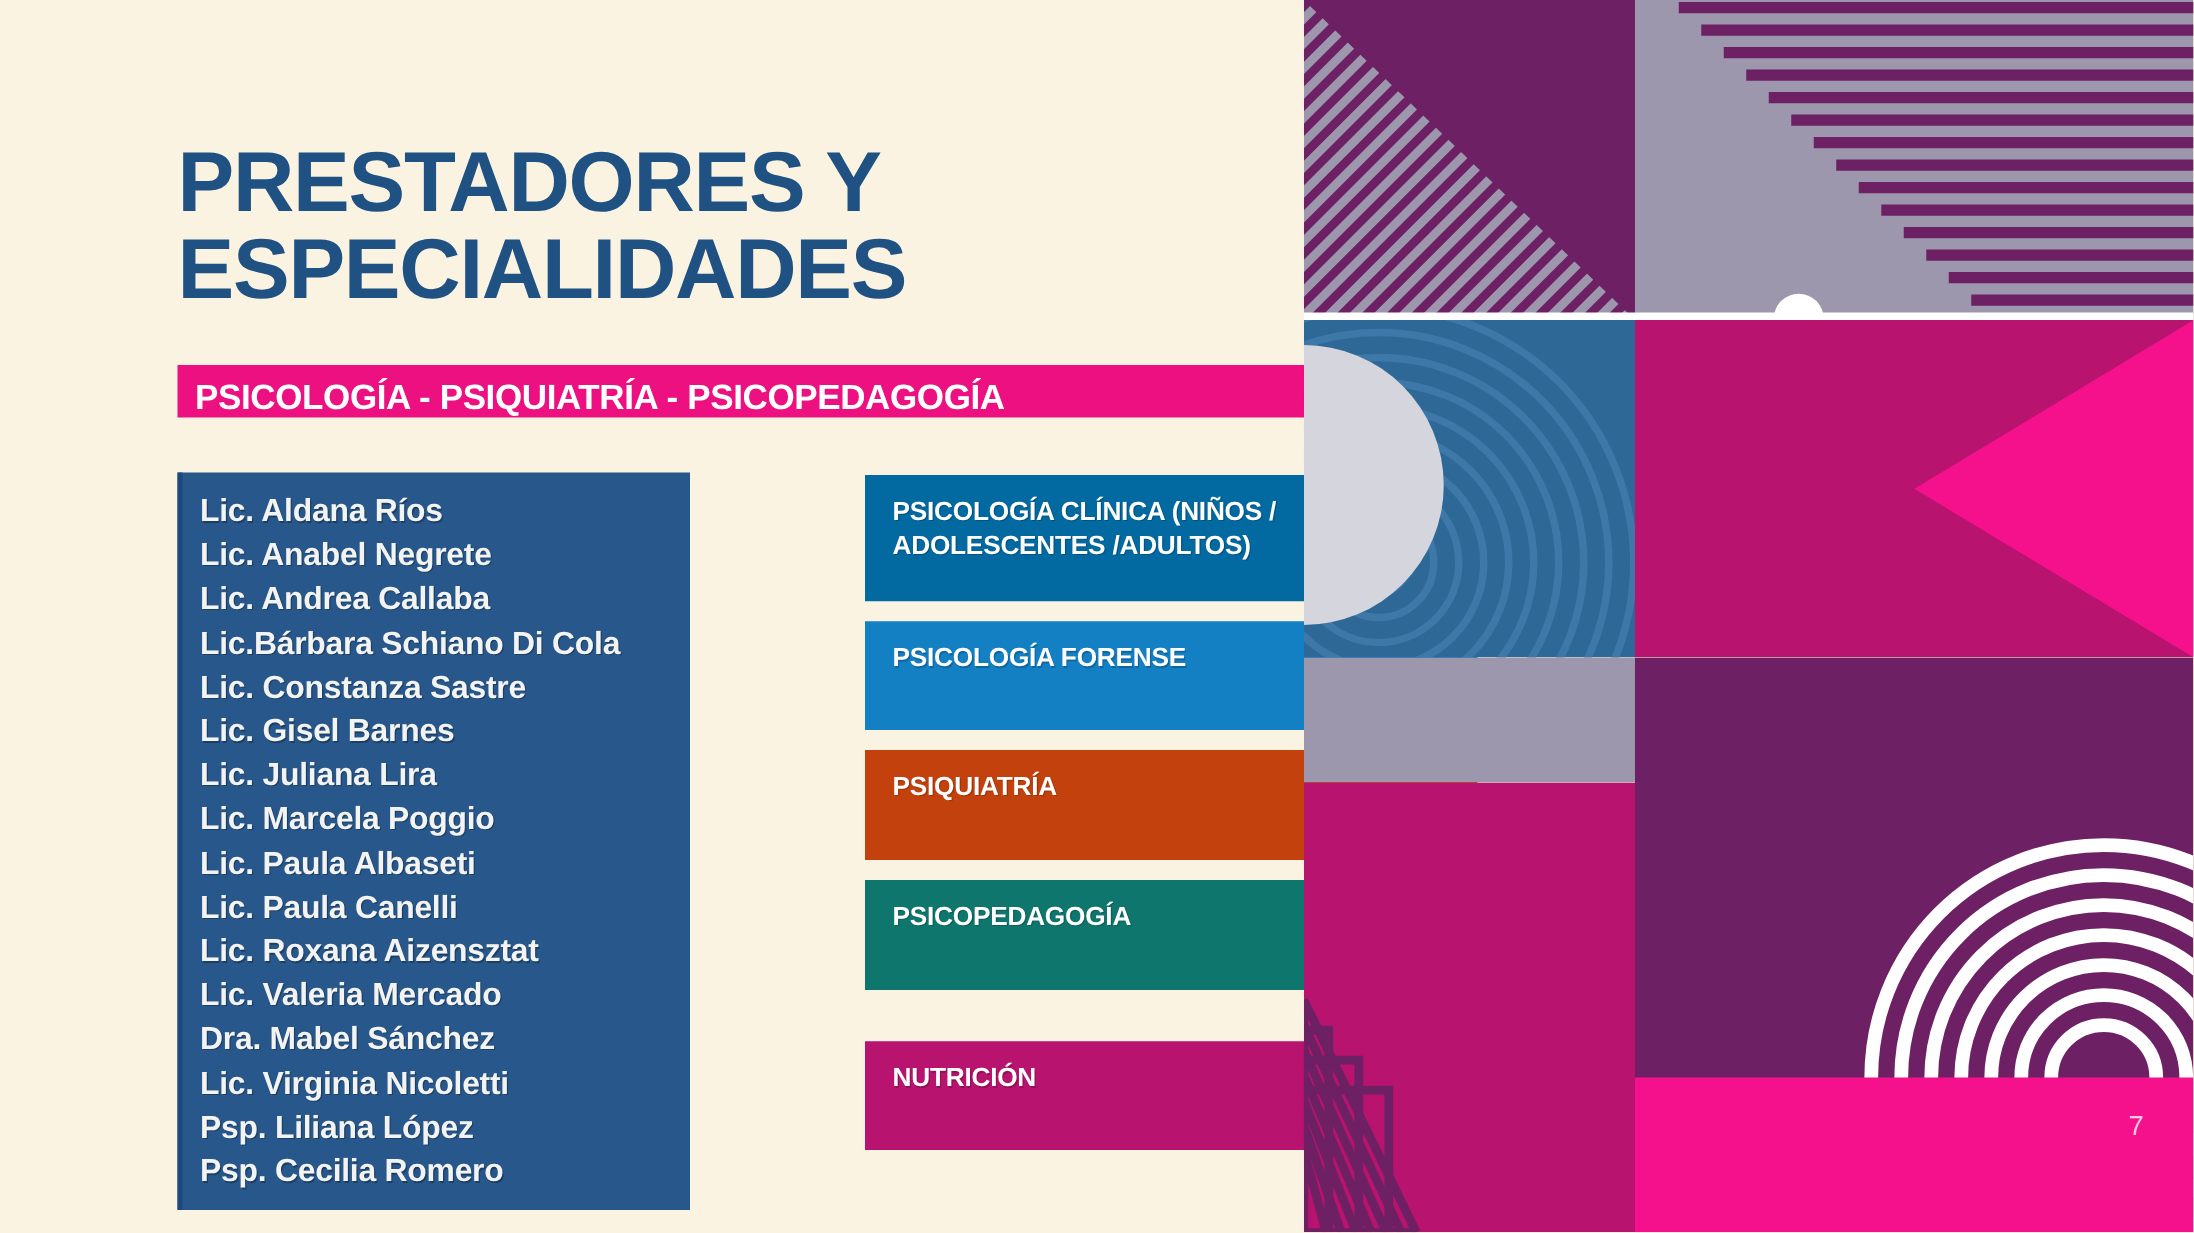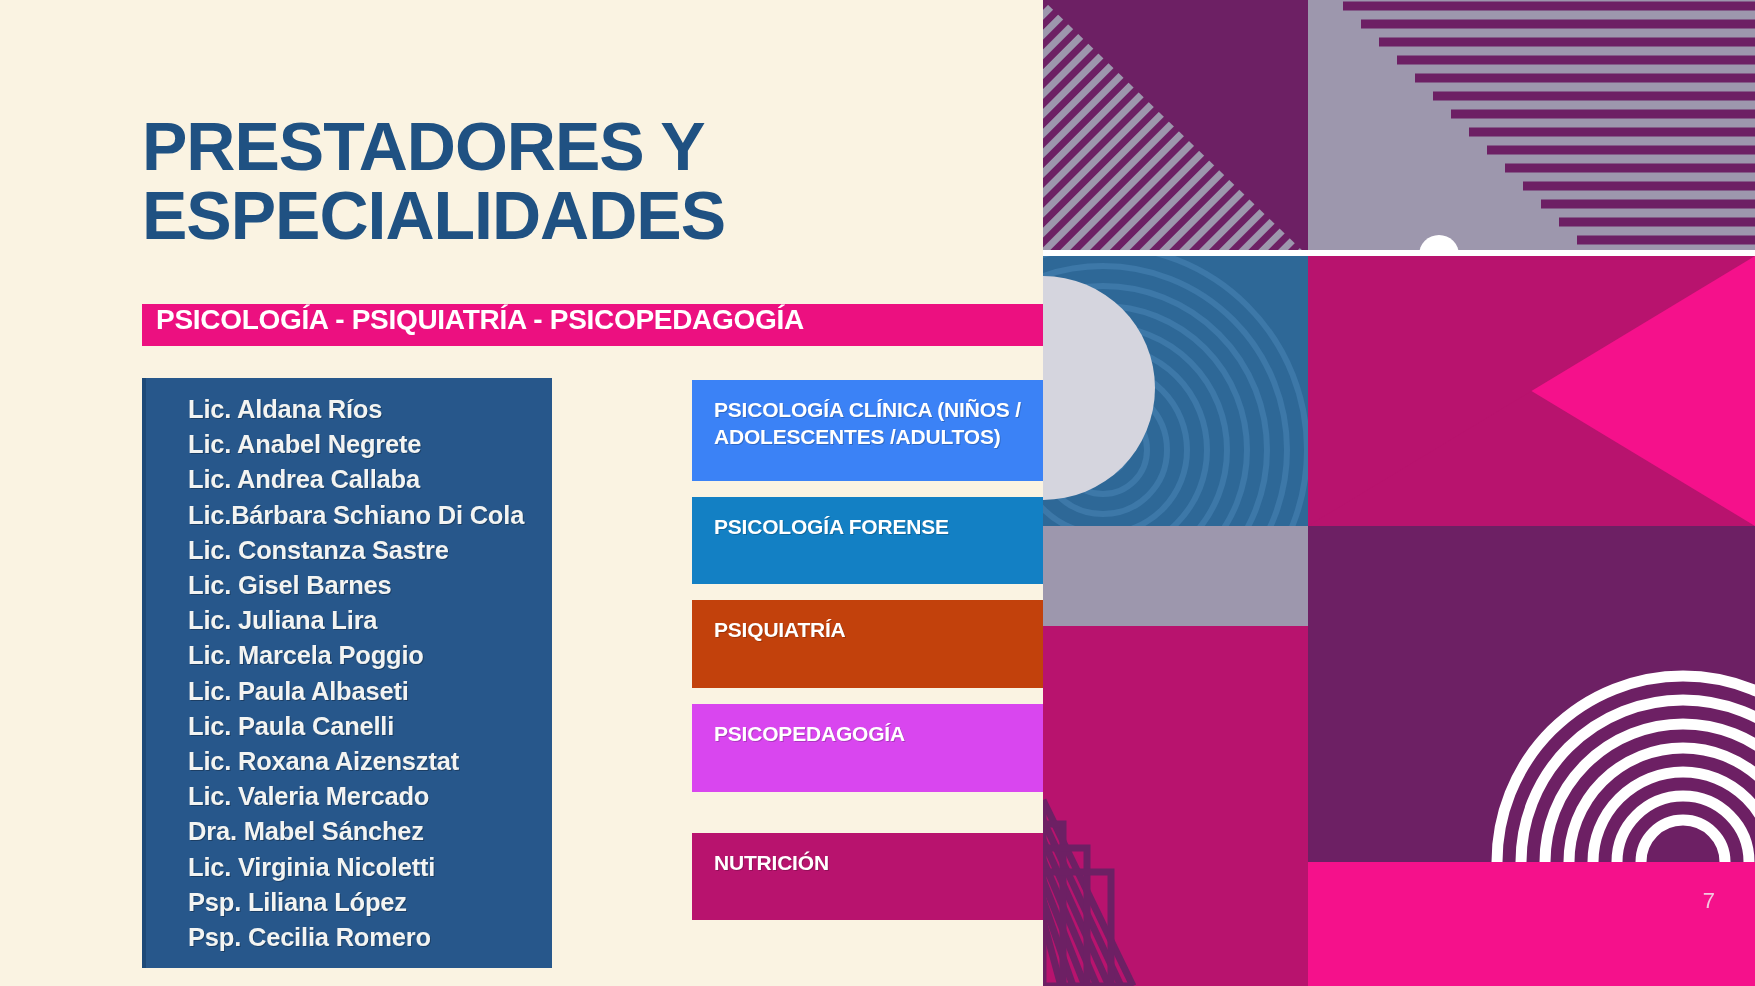--- a/index.html
+++ b/index.html
@@ -36,26 +36,26 @@
     line-height: 1.02;
     letter-spacing: -1px;
     color: #1f5182;
     text-transform: uppercase;
   }
   .slide-title .tline { display: block; white-space: nowrap; }
 
   .subtitle-bar {
     position: absolute;
     left: 0;
-    top: 304px;
+    top: 292px;
     width: 968px;
     height: 42px;
     background: #ec1080;
     display: flex;
-    align-items: flex-start;
+    align-items: flex-end;
   }
   .subtitle-bar span {
     color: #ffffff;
     font-size: 28px;
     font-weight: 700;
     letter-spacing: -0.3px;
     padding-left: 14px;
     white-space: nowrap;
   }
 
@@ -72,21 +72,20 @@
     padding: 14px 0 0 14px;
   }
   .name-row {
     color: #f3f4f2;
     font-size: 25.5px;
     font-weight: 700;
     line-height: 35.2px;
     letter-spacing: -0.2px;
     white-space: nowrap;
     text-shadow: 1px 1px 0 rgba(0,0,0,0.28);
-    margin-left: 28px;
   }
 
   
   .specialties {
     position: absolute;
     left: 550px;
     top: 380px;
     width: 490px;
   }
   .spec-box {
@@ -154,30 +153,30 @@
         <div class="name-row">Lic. Paula Canelli</div>
         <div class="name-row">Lic. Roxana Aizensztat</div>
         <div class="name-row">Lic. Valeria Mercado</div>
         <div class="name-row">Dra. Mabel Sánchez</div>
         <div class="name-row">Lic. Virginia Nicoletti</div>
         <div class="name-row">Psp. Liliana López</div>
         <div class="name-row">Psp. Cecilia Romero</div>
       </div>
 
     <div class="specialties" id="specialties">
-        <div class="spec-box" style="background: #3b82f6; height: 101px;">
+        <div class="spec-box" style="background: #0369a1; height: 101px;">
           <span>PSICOLOGÍA CLÍNICA (NIÑOS / ADOLESCENTES /ADULTOS)</span>
         </div>
         <div class="spec-box" style="background: rgb(19, 128, 196); height: 87px;">
           <span>PSICOLOGÍA FORENSE</span>
         </div>
         <div class="spec-box" style="background: #c2410c; height: 88px;">
           <span>PSIQUIATRÍA</span>
         </div>
-        <div class="spec-box" style="background: #d946ef; height: 88px;">
+        <div class="spec-box" style="background: #0f766e; height: 88px;">
           <span>PSICOPEDAGOGÍA</span>
         </div>
         <div class="spec-box" style="background: rgb(184, 19, 110); height: 87px; margin-top: 41px;">
           <span>NUTRICIÓN</span>
         </div>
       </div>
   </div>
 
   <div class="decor">
     <svg width="712" height="986" viewBox="0 0 712 986">

